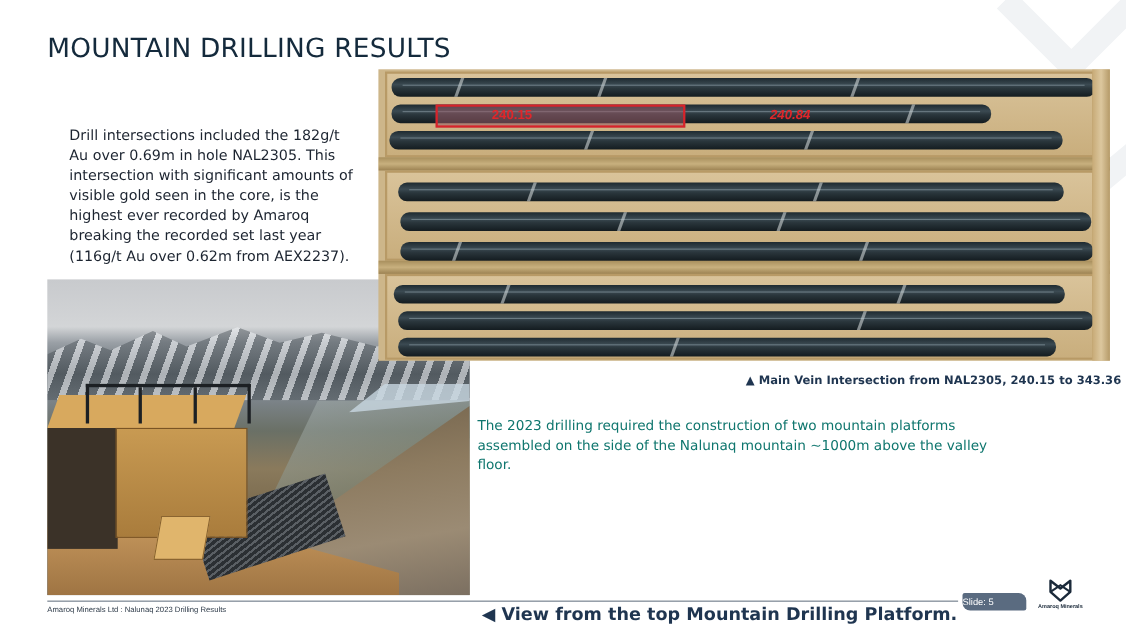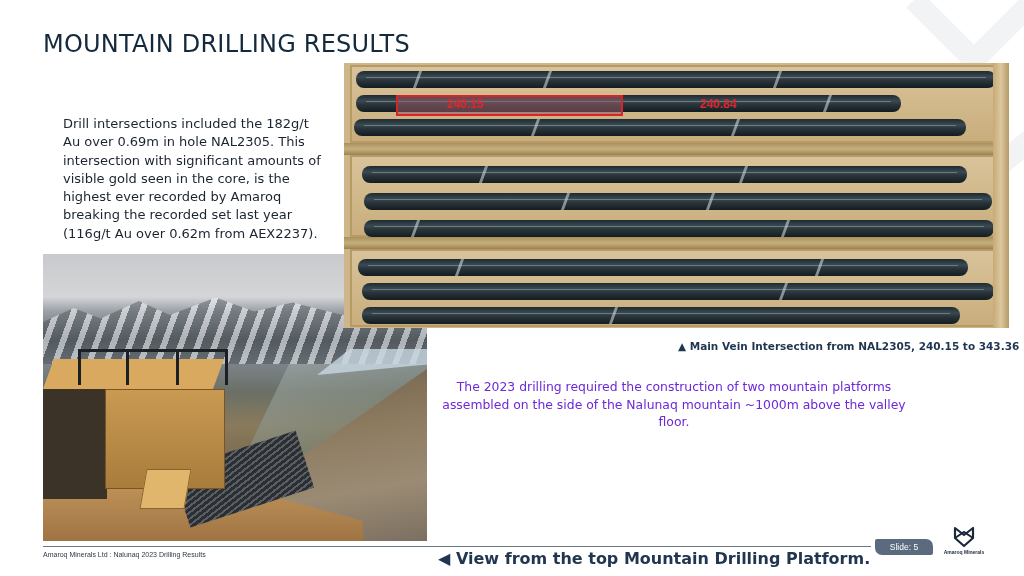--- a/index.html
+++ b/index.html
@@ -15,21 +15,21 @@
     
     .core-photo { position: absolute; left: 344px; top: 63px; width: 665px; height: 265px; background: #cdb68a; overflow: hidden; }
     .tray { position: absolute; left: 6px; right: 14px; background: linear-gradient(#d9c39a, #c9ae7d); border: 2px solid #b89a66; }
     .tray-sep { position: absolute; left: 0; right: 0; height: 12px; background: linear-gradient(#a88f5d, #c8b07e, #9c8252); }
     .core { position: absolute; height: 17px; border-radius: 8px; background: linear-gradient(#1e2a30 0%, #3b4a52 35%, #2a363c 55%, #141c20 100%); }
     .core::after { content: ""; position: absolute; left: 10px; right: 10px; top: 6px; height: 1px; background: rgba(200,220,230,0.35); }
     .vein { position: absolute; top: 0; width: 3px; height: 100%; background: rgba(220,225,225,0.55); transform: skewX(-20deg); }
     .interval-box { position: absolute; left: 396px; top: 95px; width: 227px; height: 21px; border: 2px solid #d8232a; background: rgba(150,90,100,0.55); }
     .interval-from, .interval-to { position: absolute; top: 97px; font-size: 12px; font-weight: bold; color: #e0262a; font-family: "Liberation Sans", sans-serif; }
     .interval-from { left: 399px; margin-left: 48px; }
-    .interval-to { left: 700px; }
+    .interval-to { left: 700px; font-style: italic; }
     .right-wood { position: absolute; right: 0; top: 0; width: 16px; height: 100%; background: linear-gradient(90deg, #c7aa76, #dcc79e, #b59a68); }
 
     .caption-core { position: absolute; left: 678px; top: 340px; font-size: 10.5px; font-weight: bold; color: #1f3550; font-family: "DejaVu Sans", sans-serif; }
 
     
     .mountain-photo { position: absolute; left: 43px; top: 254px; width: 384px; height: 287px; overflow: hidden;
       background: linear-gradient(180deg, #c8cacd 0%, #d3d5d7 15%, #9aa0a6 20%, #5d656b 30%, #7c848a 38%, #6a7066 48%, #8a7a5c 60%, #77674b 75%, #5d513f 100%); }
     .snow-ridge { position: absolute; left: 0; top: 40px; width: 100%; height: 70px;
       background: repeating-linear-gradient(110deg, rgba(240,242,245,0.55) 0 6px, rgba(70,78,84,0.45) 6px 16px); clip-path: polygon(0 40%, 8% 20%, 15% 35%, 25% 10%, 33% 30%, 45% 5%, 55% 25%, 65% 12%, 78% 30%, 88% 20%, 100% 35%, 100% 100%, 0 100%); }
     .valley { position: absolute; left: 150px; top: 110px; width: 240px; height: 100px;
@@ -40,28 +40,28 @@
     .deck-top { position: absolute; left: 0; top: 0; width: 170px; height: 30px; background: #d8a95e; transform: skewX(-20deg); transform-origin: left bottom; }
     .box-front { position: absolute; left: 62px; top: 30px; width: 120px; height: 100px; background: linear-gradient(#c89a52, #a97c3c); border: 1px solid #7a5424; }
     .box-dark { position: absolute; left: 0; top: 30px; width: 64px; height: 110px; background: #3b3228; }
     .rail { position: absolute; left: 35px; top: -10px; width: 150px; height: 36px; border: 3px solid #1c2024; border-bottom: none; }
     .rail::before, .rail::after { content: ""; position: absolute; top: 0; width: 3px; height: 100%; background: #1c2024; }
     .rail::before { left: 45px; } .rail::after { left: 95px; }
     .rods { position: absolute; left: 135px; top: 195px; width: 130px; height: 60px; background: repeating-linear-gradient(160deg, #2b2f33 0 3px, #5a5f64 3px 5px); transform: rotate(-18deg); }
     .floor { position: absolute; left: 0; top: 225px; width: 320px; height: 70px; background: linear-gradient(#c3955b, #9a7040); clip-path: polygon(0 0, 60% 10%, 100% 60%, 100% 100%, 0 100%); }
     .bench { position: absolute; left: 100px; top: 215px; width: 45px; height: 40px; background: #e0b56c; transform: skewX(-10deg); border: 1px solid #8a6430; }
 
-    .body-text { position: absolute; left: 434px; top: 378px; width: 480px; font-size: 12.4px; line-height: 17.5px; color: #6d28d9; text-align: center; }
+    .body-text { position: absolute; left: 434px; top: 378px; width: 480px; font-size: 12.4px; line-height: 17.5px; color: #0f766e; }
     .body-text p { margin-bottom: 8px; }
 
     .caption-platform { position: absolute; left: 438px; top: 549px; font-size: 16px; font-weight: bold; color: #1f3550; }
 
     .footer-line { position: absolute; left: 43px; top: 546px; width: 828px; height: 1px; background: #6b7886; }
     .footer-text { position: absolute; left: 43px; top: 551px; font-size: 7px; color: #2d3a48; font-family: "Liberation Sans", sans-serif; }
-    .slide-badge { position: absolute; left: 875px; top: 539px; width: 58px; height: 16px; background: #5a6b80; color: #ffffff; font-size: 8.5px; line-height: 16px; text-align: center; border-radius: 2px 7px 2px 7px; font-family: "Liberation Sans", sans-serif; }
+    .slide-badge { position: absolute; left: 875px; top: 539px; width: 58px; height: 16px; background: #5a6b80; color: #ffffff; font-size: 8.5px; line-height: 16px; border-radius: 2px 7px 2px 7px; font-family: "Liberation Sans", sans-serif; }
     .logo { position: absolute; left: 936px; top: 526px; width: 56px; height: 34px; text-align: center; }
     .logo svg { display: block; margin: 0 auto; }
     .logo-text { display: block; font-size: 5px; font-weight: bold; color: #1b2a3a; margin-top: 1px; font-family: "Liberation Sans", sans-serif; }
   </style>
 </head>
 <body>
 
 <div class="watermark">
   <svg width="130" height="300" viewBox="0 0 130 300">
     <path d="M20 0 L80 60 L140 0" stroke="#f1f3f5" stroke-width="22" fill="none"></path>

